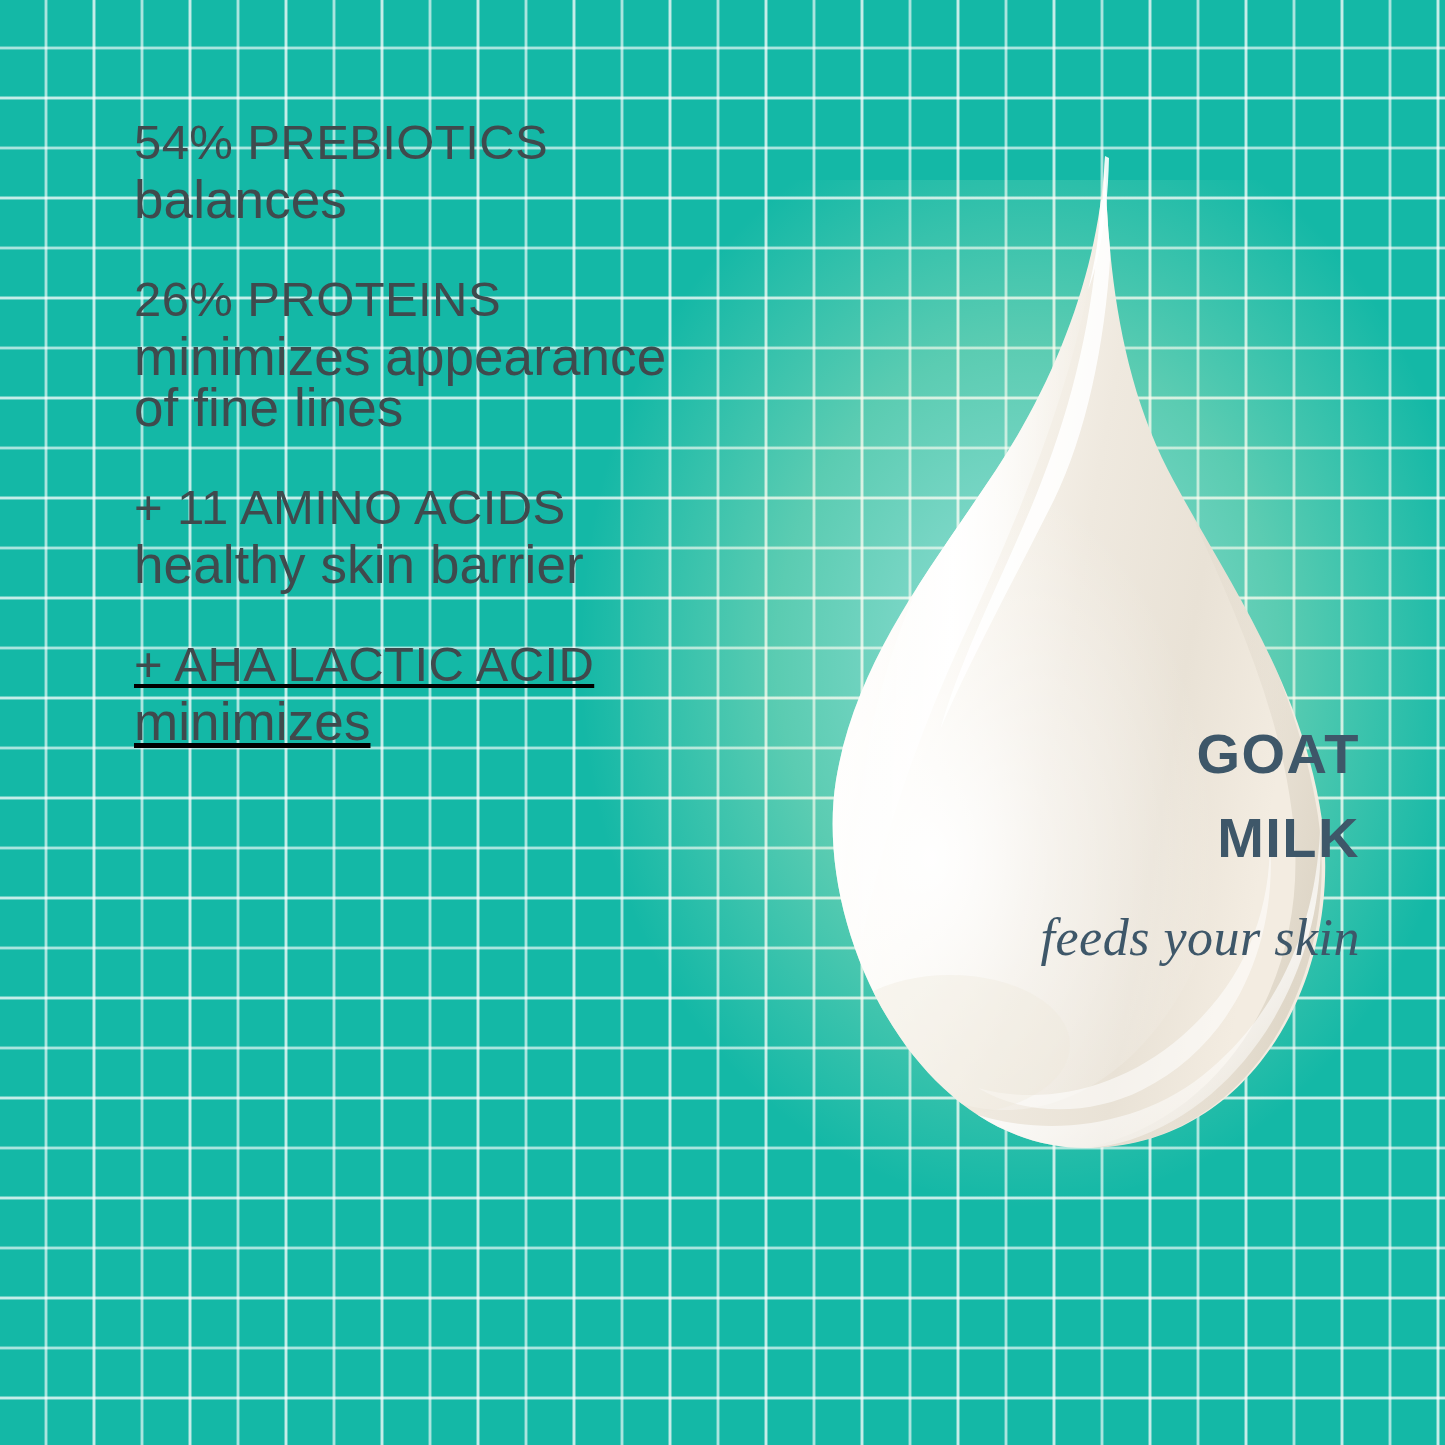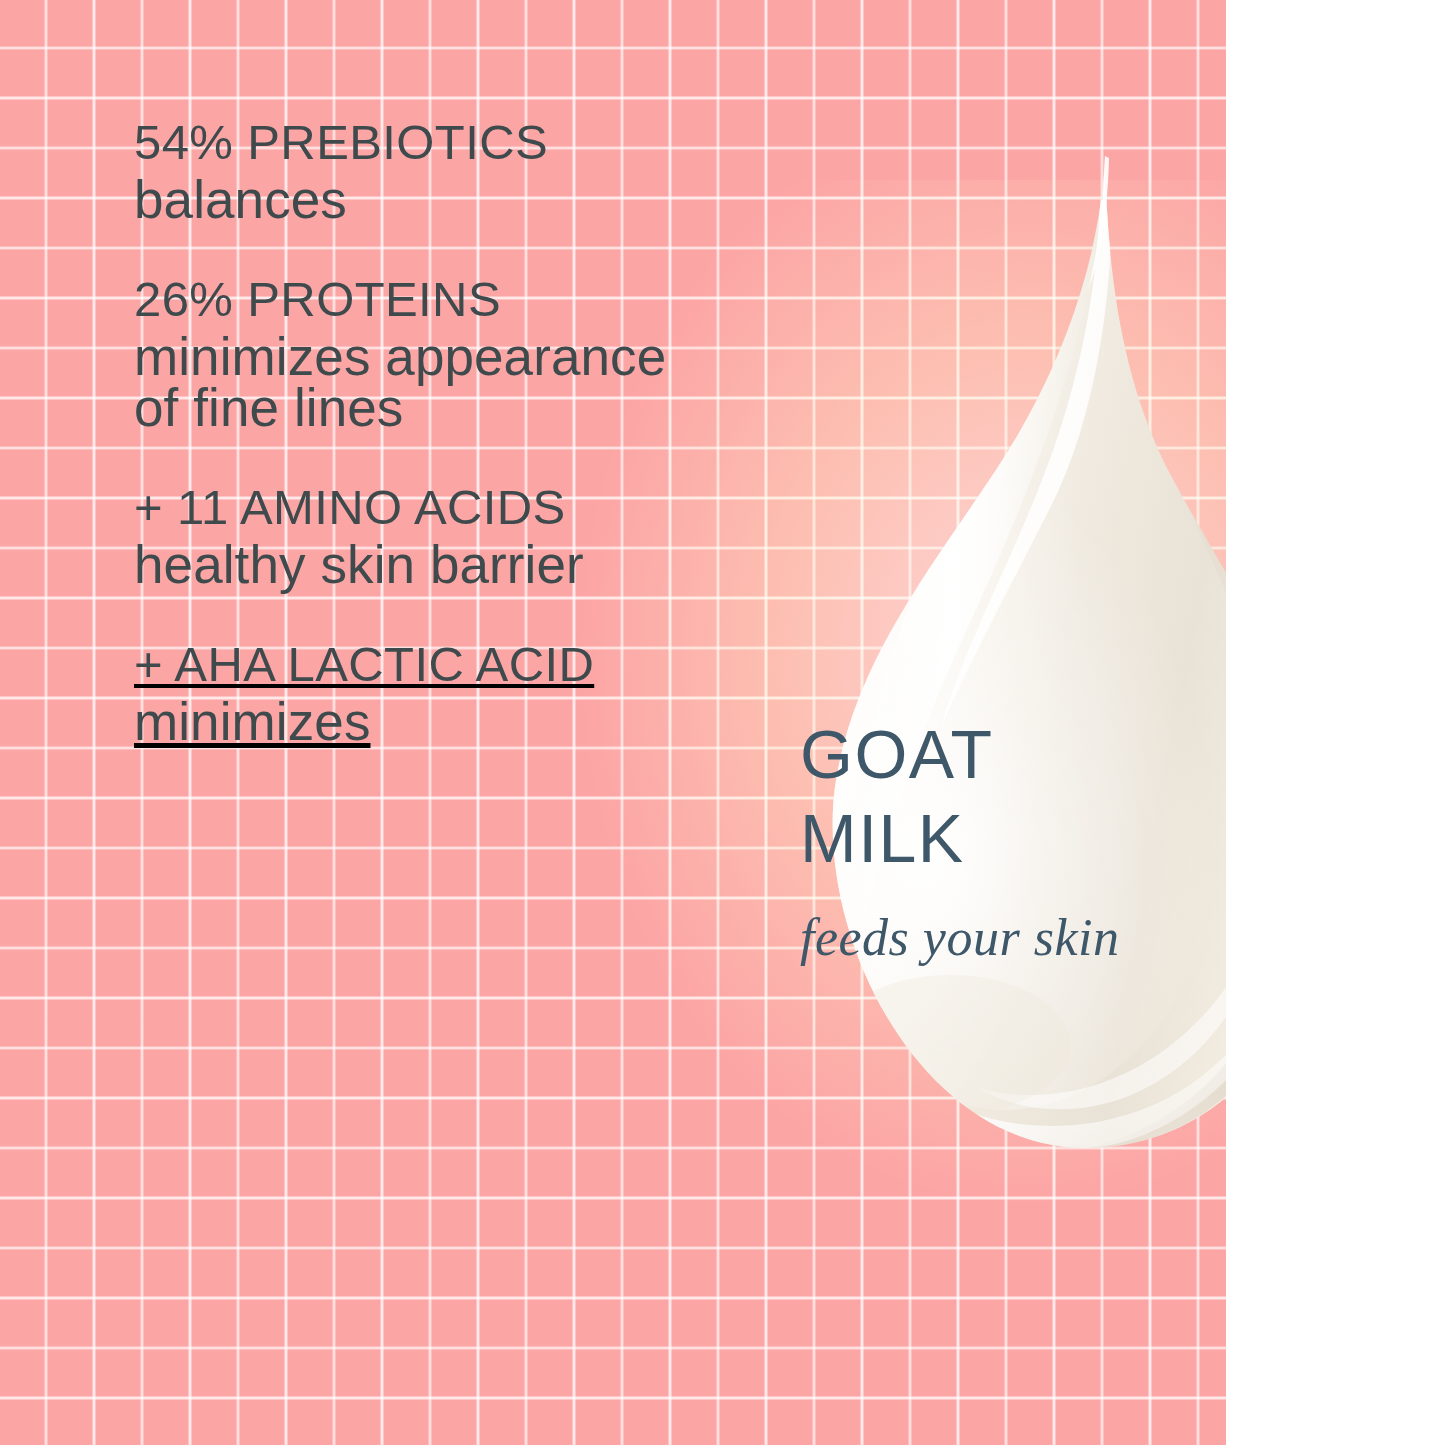--- a/index.html
+++ b/index.html
@@ -3,24 +3,24 @@
 <meta charset="utf-8">
 <style>
   html, body {
     margin: 0;
     padding: 0;
     background: #ffffff;
   }
 
   #canvas {
     position: relative;
-    width: 1226px;
+    width: 1445px;
     height: 1445px;
     overflow: hidden;
-    background-color: #fca5a5;
+    background-color: #14b8a6;
     font-family: "Liberation Sans", sans-serif;
   }
 
   
   .grid-layer {
     position: absolute;
     inset: 0;
     pointer-events: none;
   }
   .grid-fine {
@@ -100,34 +100,34 @@
     top: 140px;
     width: 560px;
     height: 1030px;
   }
   .droplet-svg { display: block; width: 100%; height: 100%; }
   .drop-brand {
     position: absolute;
     left: 0;
     top: 572px;
     width: 560px;
-    text-align: left;
+    text-align: right;
     color: #3e5769;
-    font-size: 68px;
+    font-size: 56px;
     line-height: 84px;
     letter-spacing: 1.5px;
-    font-weight: 400;
+    font-weight: 700;
   }
   .drop-brand .line2 { display: block; }
   .drop-tagline {
     position: absolute;
     left: 0;
     top: 770px;
     width: 560px;
-    text-align: left;
+    text-align: right;
     color: #3e5769;
     font-family: "Liberation Serif", "DejaVu Serif", serif;
     font-style: italic;
     font-size: 52px;
     line-height: 56px;
     letter-spacing: 0.5px;
   }
 </style>
 </head>
 <body>

